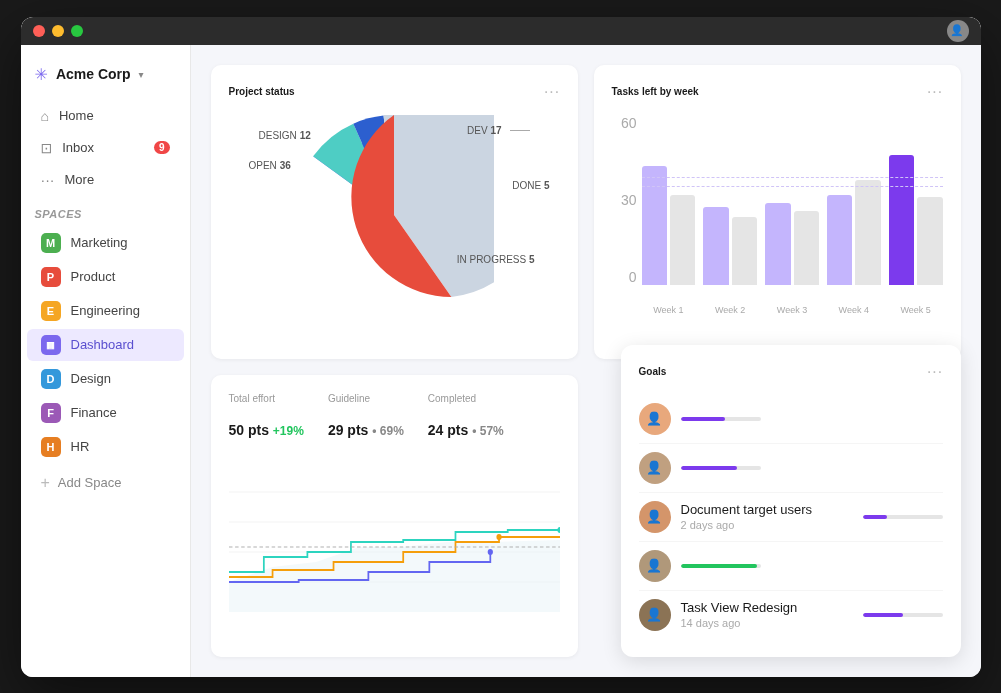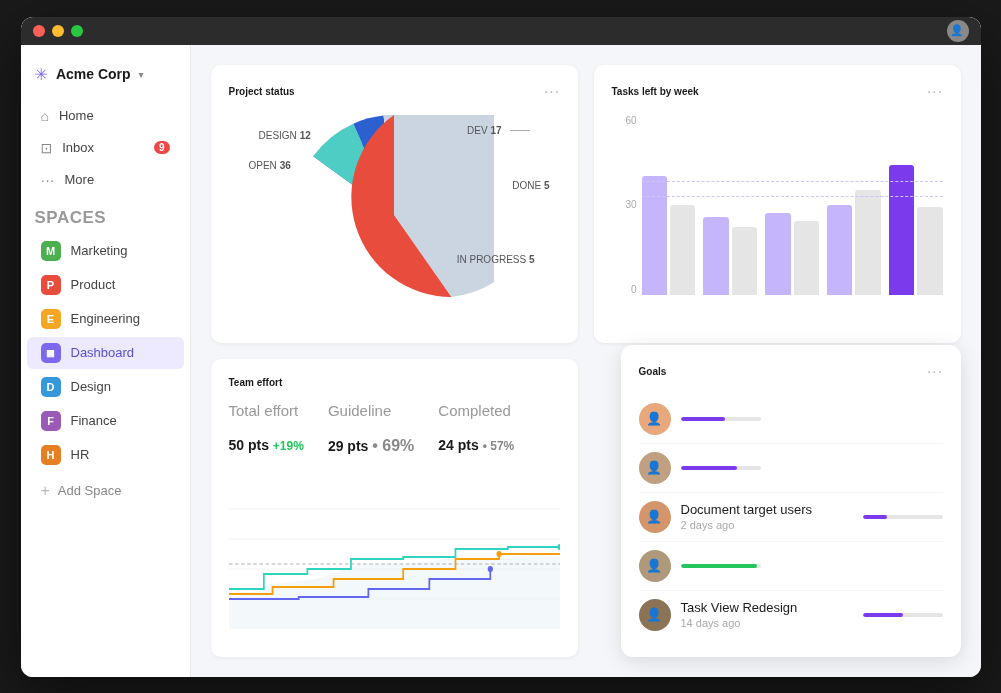--- a/index.html
+++ b/index.html
@@ -105,26 +105,27 @@
     .badge {
       background: #f04646;
       color: #fff;
       font-size: 10px;
       font-weight: 700;
       border-radius: 10px;
       padding: 1px 5px;
       margin-left: auto;
     }
     .spaces-label {
-      font-size: 17px;
+      font-size: 11px;
       font-weight: 600;
       color: #999;
       padding: 12px 14px 6px;
       text-transform: uppercase;
       letter-spacing: 0.5px;
+      font-style: italic;
     }
     .space-item {
       display: flex;
       align-items: center;
       gap: 10px;
       padding: 6px 14px;
       font-size: 13px;
       color: #444;
       cursor: pointer;
       border-radius: 6px;
@@ -232,21 +233,21 @@
     .bar-active { background: #7c3aed; }
     .y-axis {
       position: absolute;
       left: 0;
       top: 0; bottom: 20px;
       display: flex;
       flex-direction: column-reverse;
       justify-content: space-between;
     }
     .y-label {
-      font-size: 10px;
+      font-size: 14px;
       color: #aaa;
       width: 25px;
       text-align: right;
     }
     .x-labels {
       display: flex;
       padding-left: 30px;
       gap: 8px;
     }
     .x-label {
@@ -263,21 +264,21 @@
     
     .team-effort {
       grid-column: 1 / 2;
     }
     .effort-stats {
       display: flex;
       gap: 24px;
       margin-bottom: 14px;
     }
     .effort-stat-label {
-      font-size: 15px;
+      font-size: 10px;
       color: #999;
       margin-bottom: 18px;
     }
     .effort-stat-value {
       font-size: 14px;
       font-weight: 600;
       color: #1a1a1a;
     }
     .effort-stat-value .up { color: #22c55e; font-size: 12px; }
     
@@ -472,40 +473,44 @@
             </div>
             <div class="bar-group">
               <div class="bar bar-primary" style="height:90px;"></div>
               <div class="bar bar-secondary" style="height:105px;"></div>
             </div>
             <div class="bar-group">
               <div class="bar bar-active" style="height:130px;"></div>
               <div class="bar bar-secondary" style="height:88px;"></div>
             </div>
           </div>
+          <div class="x-labels">
+            <span class="x-label">Week 1</span>
+            <span class="x-label">Week 2</span>
+            <span class="x-label">Week 3</span>
+            <span class="x-label">Week 4</span>
+            <span class="x-label">Week 5</span>
+          </div>
         </div>
       </div>
 
       <div class="card team-effort">
-        <div class="card-header">
-          <span class="card-title">Team effort</span>
-        </div>
         <div class="effort-stats">
           <div>
             <div class="effort-stat-label">Total effort</div>
             <div class="effort-stat-value">
               <span>50 pts</span>
               <span class="up">+19%</span>
             </div>
           </div>
           <div>
             <div class="effort-stat-label">Guideline</div>
             <div class="effort-stat-value">
               <span>29 pts</span>
-              <span style="font-size:16px; color:#888;">• 69%</span>
+              <span style="font-size:12px; color:#888;">• 69%</span>
             </div>
           </div>
           <div>
             <div class="effort-stat-label">Completed</div>
             <div class="effort-stat-value">
               <span>24 pts</span>
               <span style="font-size:12px; color:#888;">• 57%</span>
             </div>
           </div>
         </div>

